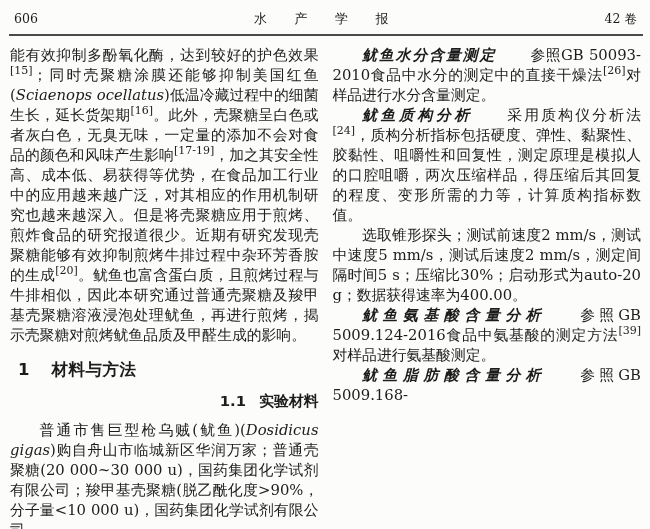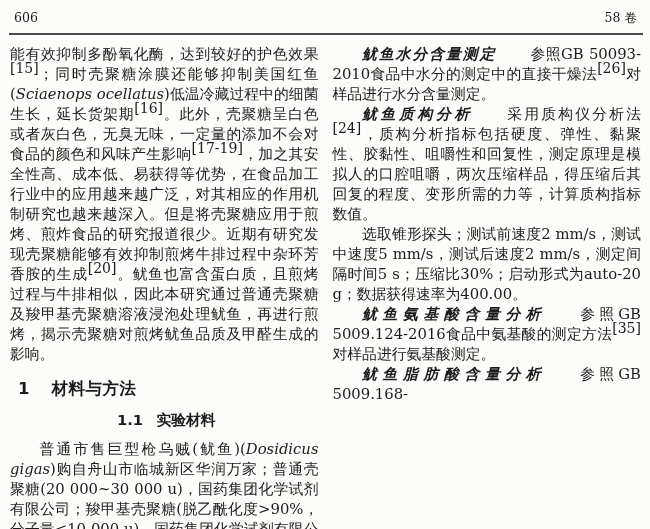--- a/index.html
+++ b/index.html
@@ -16,47 +16,48 @@
   }
   .journal-title{letter-spacing:0.9em;text-indent:0.9em;font-size:13px;}
   .header-rule{border:none;border-top:2px solid #4a4a4a;margin:1px 0 9px 0;}
   .columns{display:flex;gap:14px;padding:0 2px 0 1px;}
   .col{
     width:311px;font-size:14.8px;line-height:20px;
     text-align:justify;
   }
   p.para{margin:0;}
   p.indent{text-indent:2em;}
-  sup{font-size:14px;line-height:0;}
+  sup{font-size:11px;line-height:0;}
   em{font-style:italic;}
   .runin{
     font-style:italic;font-weight:700;letter-spacing:1.5px;
     margin-right:2.3em;
   }
   h2.sec1{
     font-family:"DejaVu Sans","Liberation Sans",sans-serif;
     font-weight:bold;font-size:16.5px;margin:15px 0 11px 8px;
     letter-spacing:0.5px;text-align:left;
   }
   h2.sec1 .sec-num{margin-right:1.3em;}
   h3.sec2{
     font-family:"DejaVu Sans","Liberation Sans",sans-serif;
     font-weight:bold;font-size:14.8px;margin:2px 0 9px 4px;
-    text-align:center;
+    text-align:right;
   }
   h3.sec2 .sec-num{margin-right:0.9em;}
 </style>
 </head>
 <body>
 
 <div class="page">
 
   <div class="page-header">
     <span>606</span>
-    <span>58 卷</span>
+    <span class="journal-title">水 产 学 报</span>
+    <span>42 卷</span>
   </div>
   <hr class="header-rule">
 
   <div class="columns">
 
     <div class="col">
       <p class="para">能有效抑制多酚氧化酶，达到较好的护色效果<sup>[15]</sup>；同时壳聚糖涂膜还能够抑制美国红鱼(<em>Sciaenops ocellatus</em>)低温冷藏过程中的细菌生长，延长货架期<sup>[16]</sup>。此外，壳聚糖呈白色或者灰白色，无臭无味，一定量的添加不会对食品的颜色和风味产生影响<sup>[17-19]</sup>，加之其安全性高、成本低、易获得等优势，在食品加工行业中的应用越来越广泛，对其相应的作用机制研究也越来越深入。但是将壳聚糖应用于煎烤、煎炸食品的研究报道很少。近期有研究发现壳聚糖能够有效抑制煎烤牛排过程中杂环芳香胺的生成<sup>[20]</sup>。鱿鱼也富含蛋白质，且煎烤过程与牛排相似，因此本研究通过普通壳聚糖及羧甲基壳聚糖溶液浸泡处理鱿鱼，再进行煎烤，揭示壳聚糖对煎烤鱿鱼品质及甲醛生成的影响。</p>
 
       <h2 class="sec1">
         <span class="sec-num">1</span><span>材料与方法</span>
@@ -66,18 +67,18 @@
         <span class="sec-num">1.1</span><span>实验材料</span>
       </h3>
 
       <p class="para indent">普通市售巨型枪乌贼(鱿鱼)(<em>Dosidicus gigas</em>)购自舟山市临城新区华润万家；普通壳聚糖(20 000~30 000 u)，国药集团化学试剂有限公司；羧甲基壳聚糖(脱乙酰化度&gt;90%，分子量&lt;10 000 u)，国药集团化学试剂有限公司。</p>
     </div>
 
     <div class="col">
         <p class="para indent"><span class="runin">鱿鱼水分含量测定</span>参照GB 50093-2010食品中水分的测定中的直接干燥法<sup>[26]</sup>对样品进行水分含量测定。</p>
         <p class="para indent"><span class="runin">鱿鱼质构分析</span>采用质构仪分析法<sup>[24]</sup>，质构分析指标包括硬度、弹性、黏聚性、胶黏性、咀嚼性和回复性，测定原理是模拟人的口腔咀嚼，两次压缩样品，得压缩后其回复的程度、变形所需的力等，计算质构指标数值。</p>
         <p class="para indent">选取锥形探头；测试前速度2 mm/s，测试中速度5 mm/s，测试后速度2 mm/s，测定间隔时间5 s；压缩比30%；启动形式为auto-20 g；数据获得速率为400.00。</p>
-        <p class="para indent"><span class="runin">鱿鱼氨基酸含量分析</span>参照GB 5009.124-2016食品中氨基酸的测定方法<sup>[35]</sup>对样品进行氨基酸测定。</p>
+        <p class="para indent"><span class="runin">鱿鱼氨基酸含量分析</span>参照GB 5009.124-2016食品中氨基酸的测定方法<sup>[39]</sup>对样品进行氨基酸测定。</p>
         <p class="para indent"><span class="runin">鱿鱼脂肪酸含量分析</span>参照GB 5009.168-</p>
       </div>
 
   </div>
 </div>
 
 </body></html>

